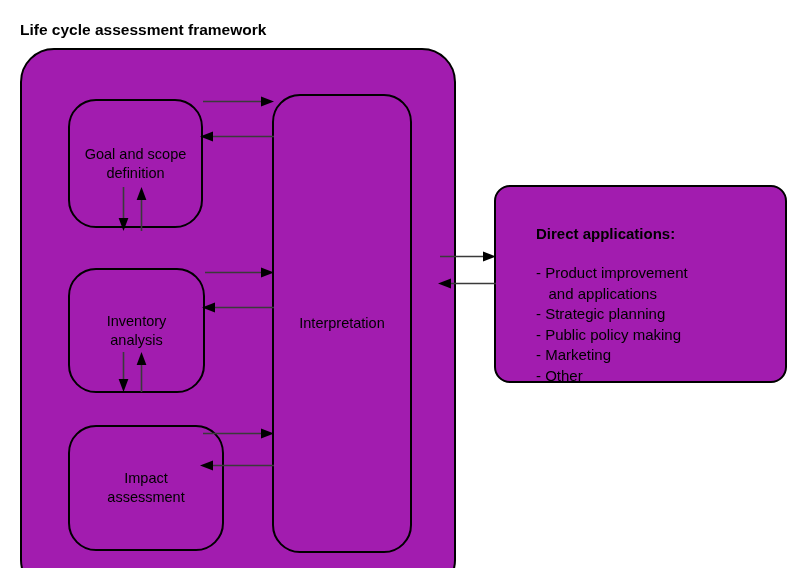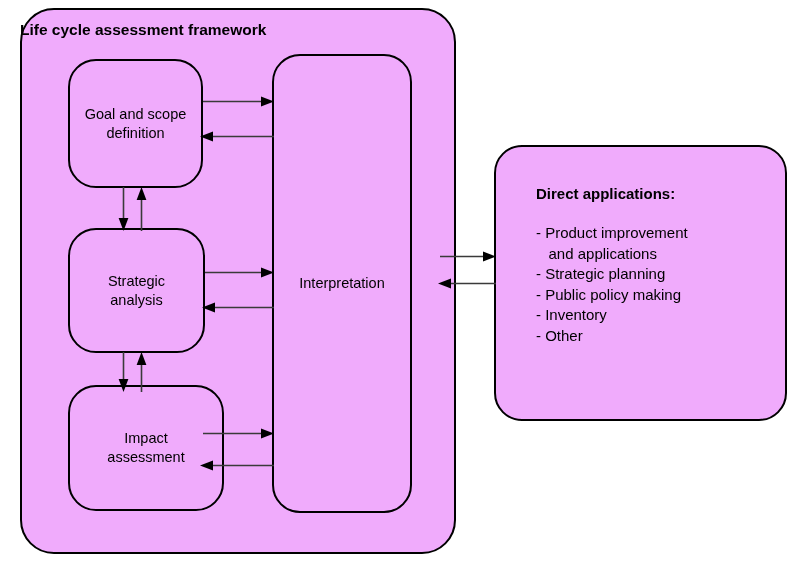--- a/index.html
+++ b/index.html
@@ -15,22 +15,23 @@
   #canvas {
     position: relative;
     width: 812px;
     height: 568px;
     background: #ffffff;
     overflow: hidden;
   }
   .box {
     position: absolute;
     border: 2.4px solid #000000;
-    background: #f0abfc;
+    background: #a21caf;
     box-sizing: border-box;
+    margin-top: 40px;
   }
   
   #framework-box {
     left: 20px;
     top: 8px;
     width: 436px;
     height: 546px;
     border-radius: 34px;
   }
   #framework-title {
@@ -84,22 +85,22 @@
     justify-content: center;
     text-align: center;
     font-size: 14.5px;
     line-height: 19px;
   }
   
   #applications-box {
     left: 494px;
     top: 145px;
     width: 293px;
-    height: 276px;
-    border-radius: 28px;
+    height: 198px;
+    border-radius: 16px;
     padding: 4px;
   }
   #applications-title {
     position: absolute;
     left: 40px;
     top: 37px;
     font-size: 15px;
     font-weight: bold;
     line-height: 19px;
     white-space: nowrap;
@@ -140,41 +141,41 @@
 
   <div class="box" id="framework-box"></div>
   <div id="framework-title">Life cycle assessment framework</div>
 
   <div class="box stage-box" id="goal-scope-box">
     <span class="stage-label">Goal and scope
 definition</span>
   </div>
 
   <div class="box stage-box" id="inventory-box">
-    <span class="stage-label">Strategic
+    <span class="stage-label">Inventory
 analysis</span>
   </div>
 
   <div class="box stage-box" id="impact-box">
     <span class="stage-label">Impact
 assessment</span>
   </div>
 
   <div class="box" id="interpretation-box">
     <span class="stage-label">Interpretation</span>
   </div>
 
   <div class="box" id="applications-box">
     <div id="applications-title">Direct applications:</div>
     <div id="applications-list">
       <div class="app-item">- Product improvement</div>
       <div class="app-item">   and applications</div>
       <div class="app-item">- Strategic planning</div>
       <div class="app-item">- Public policy making</div>
-      <div class="app-item">- Inventory</div>
+      <div class="app-item">- Marketing</div>
       <div class="app-item">- Other</div>
     </div>
   </div>
 
   <div class="arrow-h" style="left:203px; top:96px; width:71px;">
     <svg width="71" height="11" viewBox="0 0 71 11">
       <line x1="0" y1="5.5" x2="63" y2="5.5" stroke="#3a3a3a" stroke-width="1.6"></line>
       <polygon points="71,5.5 58,0.6 58,10.4" fill="#000000"></polygon>
     </svg>
   </div>

